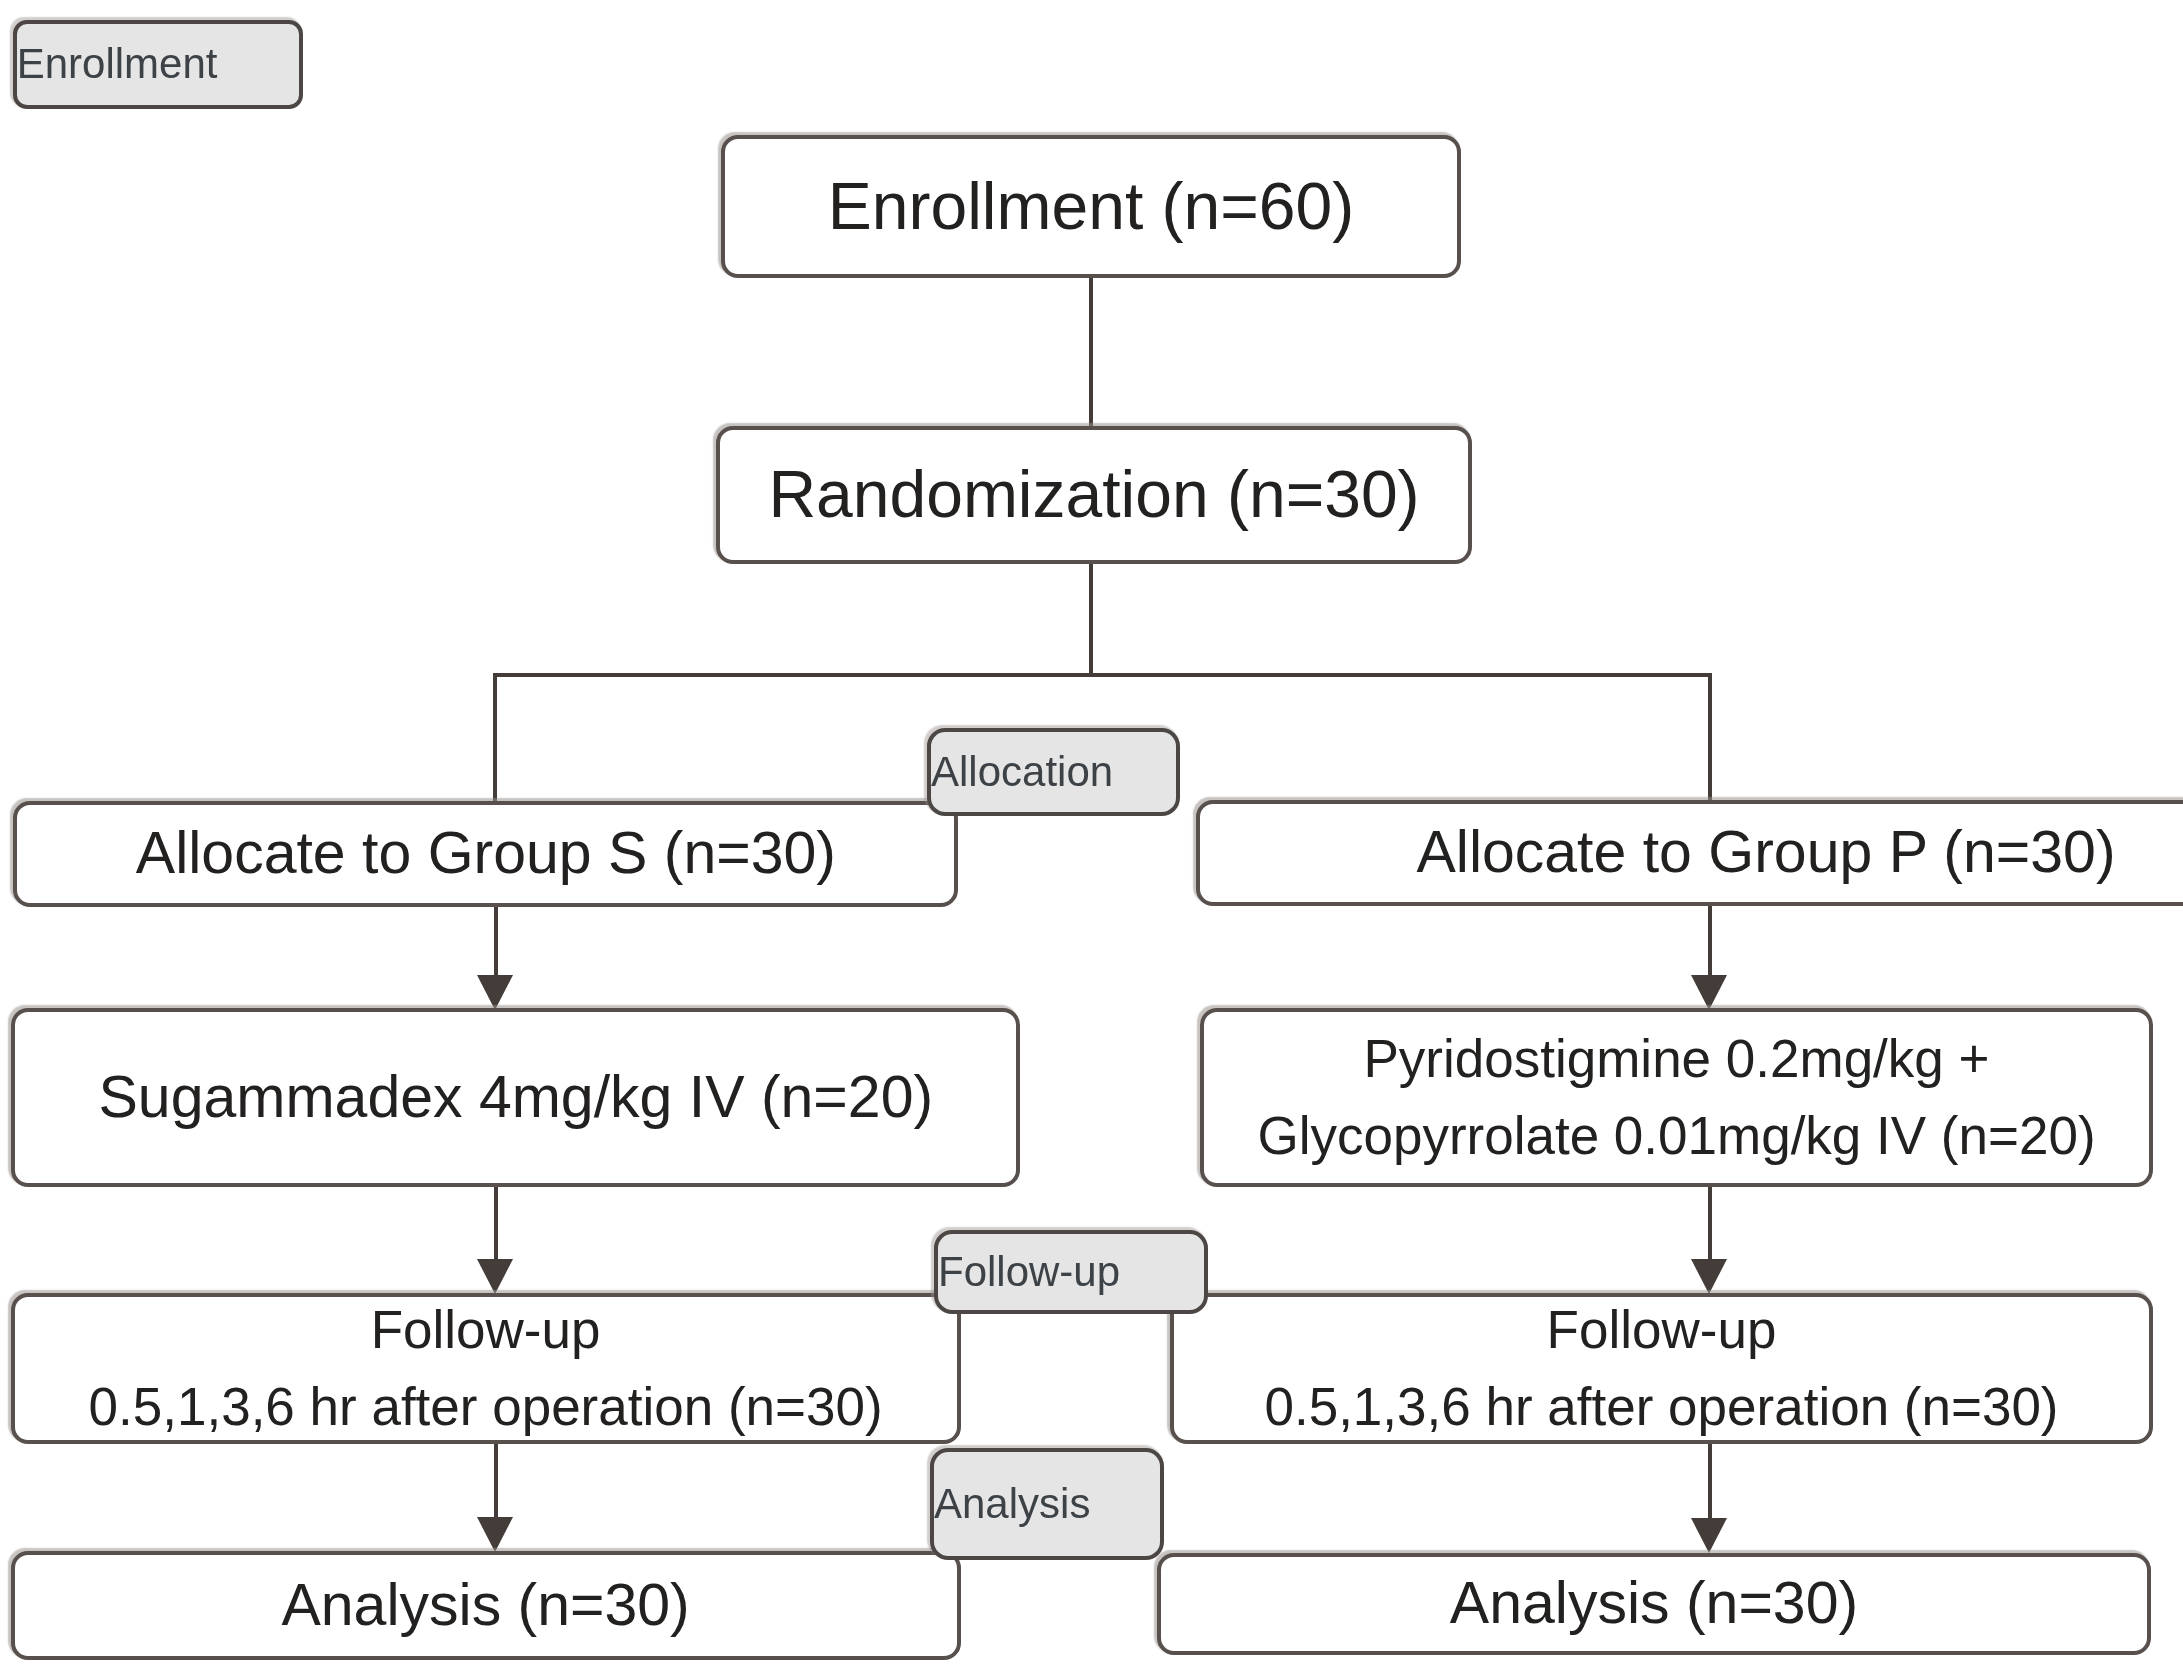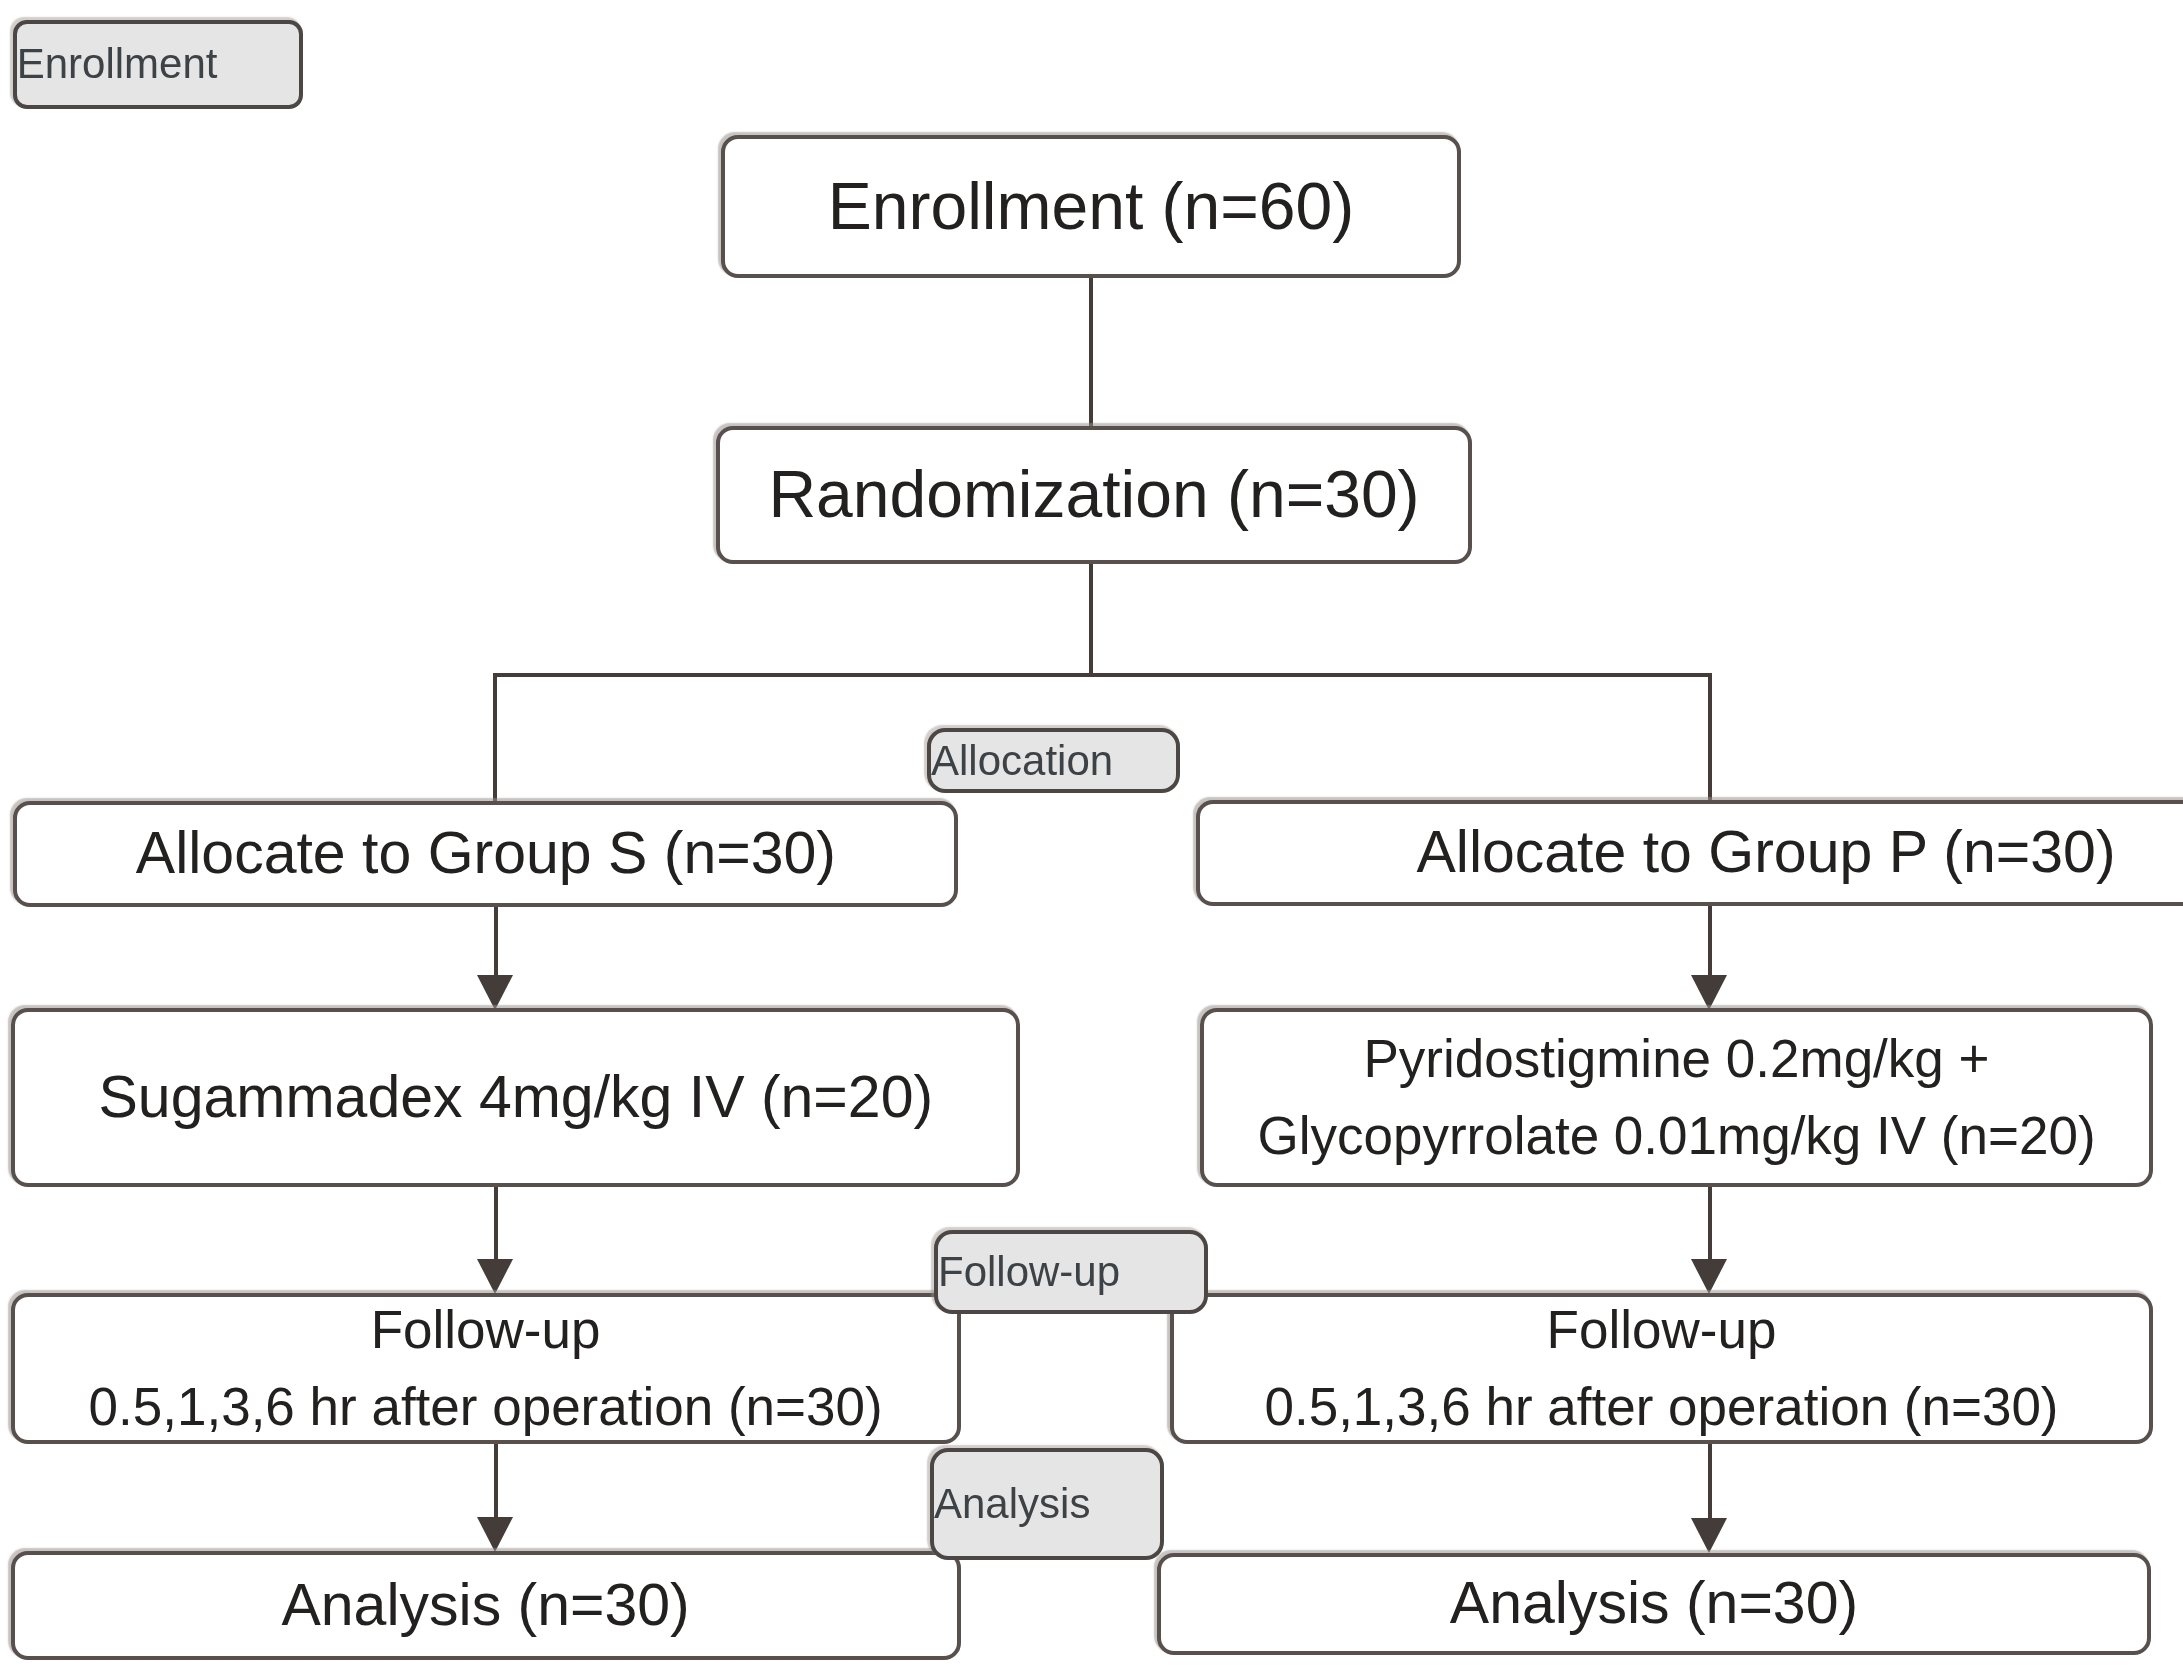--- a/index.html
+++ b/index.html
@@ -62,21 +62,21 @@
   .tag-enrollment{left:12.7px;top:19.7px;width:290px;height:89px;border-radius:14px;}
   .box-enrollment{left:721px;top:135px;width:740px;height:143px;}
   .v-enroll-rand{left:1089px;top:278px;height:151px;}
   .box-randomization{left:716px;top:426px;width:756px;height:138px;}
   .v-rand-branch{left:1089px;top:562px;height:114px;}
   .h-branch{left:493px;top:673px;width:1219px;}
   .v-branch-left{left:493px;top:673px;height:129px;}
   .v-branch-right{left:1708px;top:673px;height:129px;}
   .box-allocate-s{left:13.4px;top:801px;width:945px;height:106px;text-align:right;}
   .box-allocate-p{left:1196px;top:800px;width:1140px;height:106px;}
-  .label-allocation{left:927px;top:728px;width:253px;height:65px;}
+  .label-allocation{left:927px;top:728px;width:253px;height:88px;}
   .v-a1{left:494px;top:906px;height:73px;}
   .h-a1{left:477px;top:975px;}
   .v-a2{left:1708px;top:906px;height:74px;}
   .h-a2{left:1691px;top:975px;}
   .box-sugammadex{left:11.3px;top:1008px;width:1009px;height:179px;}
   .box-pyrido{left:1200px;top:1008px;width:953px;height:179px;}
   .v-a3{left:494px;top:1186px;height:76px;}
   .h-a3{left:477px;top:1259px;}
   .v-a4{left:1708px;top:1186px;height:76px;}
   .h-a4{left:1691px;top:1259px;}

